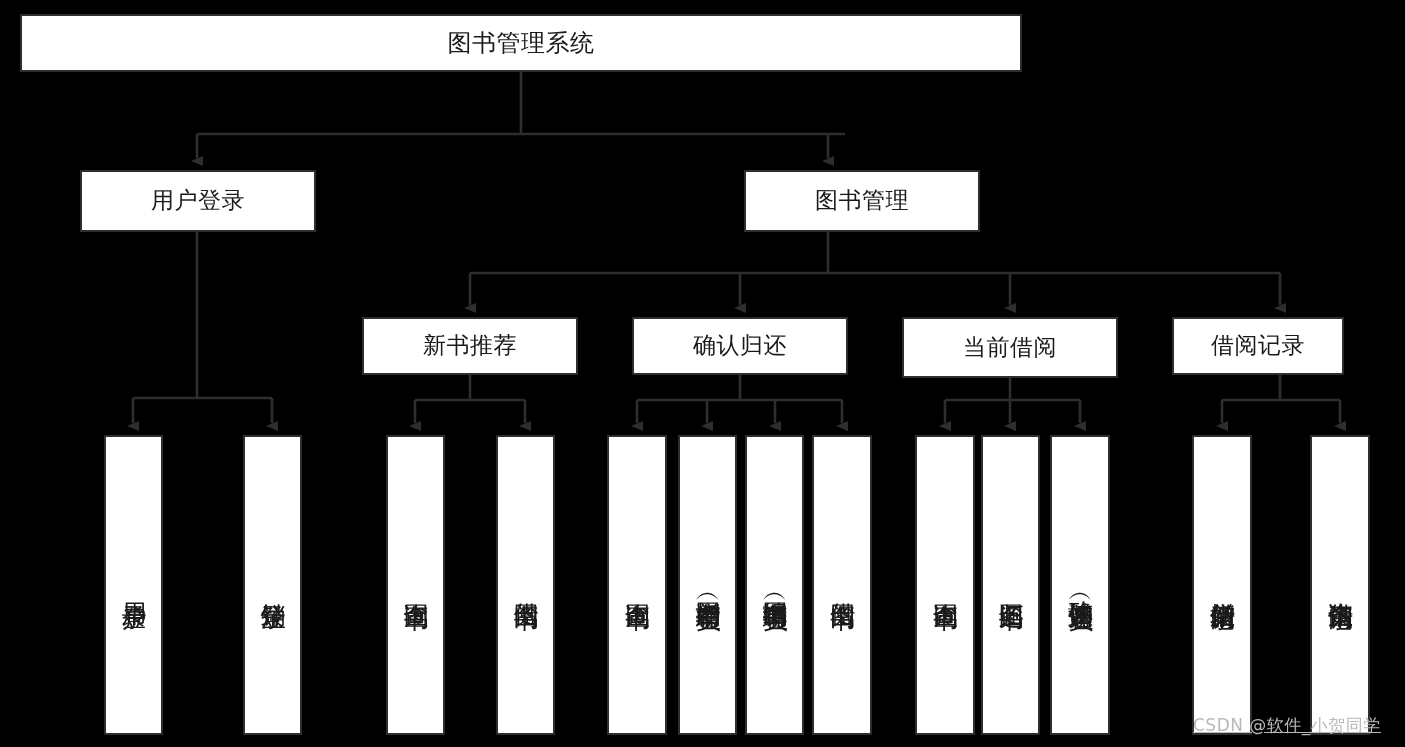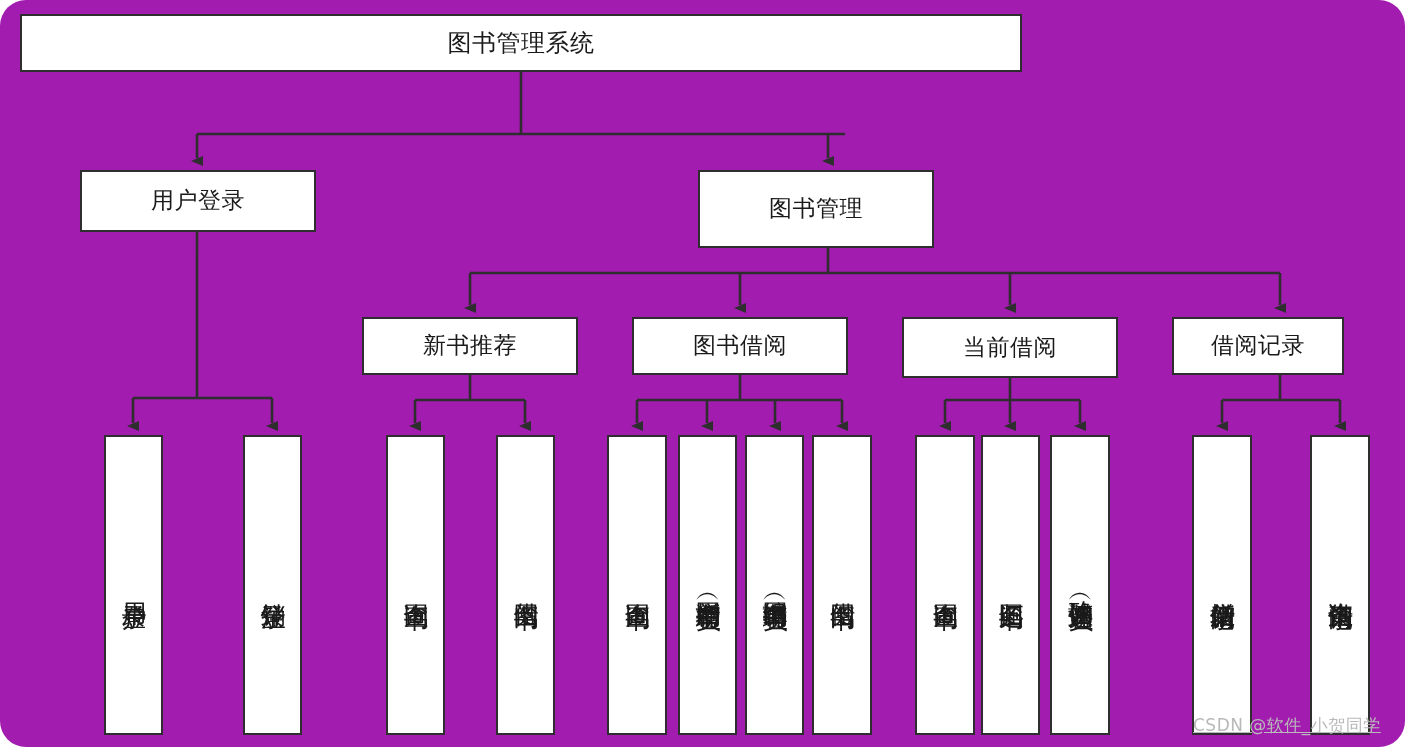--- a/index.html
+++ b/index.html
@@ -7,23 +7,22 @@
     padding: 0;
     background: #ffffff;
   }
   body {
     font-family: "DejaVu Sans", "Liberation Sans", sans-serif;
   }
   #canvas {
     position: relative;
     width: 1405px;
     height: 747px;
-    background: #a21caf;
+    background: #000000;
     overflow: hidden;
-    border-radius: 26px;
   }
   .node {
     position: absolute;
     box-sizing: border-box;
     background: #ffffff;
     border: 2px solid #2e2e2e;
     display: flex;
     align-items: center;
     justify-content: center;
     color: #1a1a1a;
@@ -134,29 +133,29 @@
     </g>
   </svg>
 
   <div class="node horiz root" style="left:20px; top:14px; width:1002px; height:58px;">
     <span class="node-label">图书管理系统</span>
   </div>
 
   <div class="node horiz" style="left:80px; top:170px; width:236px; height:62px;">
     <span class="node-label">用户登录</span>
   </div>
-  <div class="node horiz" style="left:698px; top:170px; width:236px; height:78px;">
+  <div class="node horiz" style="left:744px; top:170px; width:236px; height:62px;">
     <span class="node-label">图书管理</span>
   </div>
 
   <div class="node horiz" style="left:362px; top:317px; width:216px; height:58px;">
     <span class="node-label">新书推荐</span>
   </div>
   <div class="node horiz" style="left:632px; top:317px; width:216px; height:58px;">
-    <span class="node-label">图书借阅</span>
+    <span class="node-label">确认归还</span>
   </div>
   <div class="node horiz" style="left:902px; top:317px; width:216px; height:61px;">
     <span class="node-label">当前借阅</span>
   </div>
   <div class="node horiz" style="left:1172px; top:317px; width:172px; height:58px;">
     <span class="node-label">借阅记录</span>
   </div>
 
   <div class="node vert" style="left:104px; top:435px; width:59px; height:300px;">
     <span class="node-label">用户登录</span>

